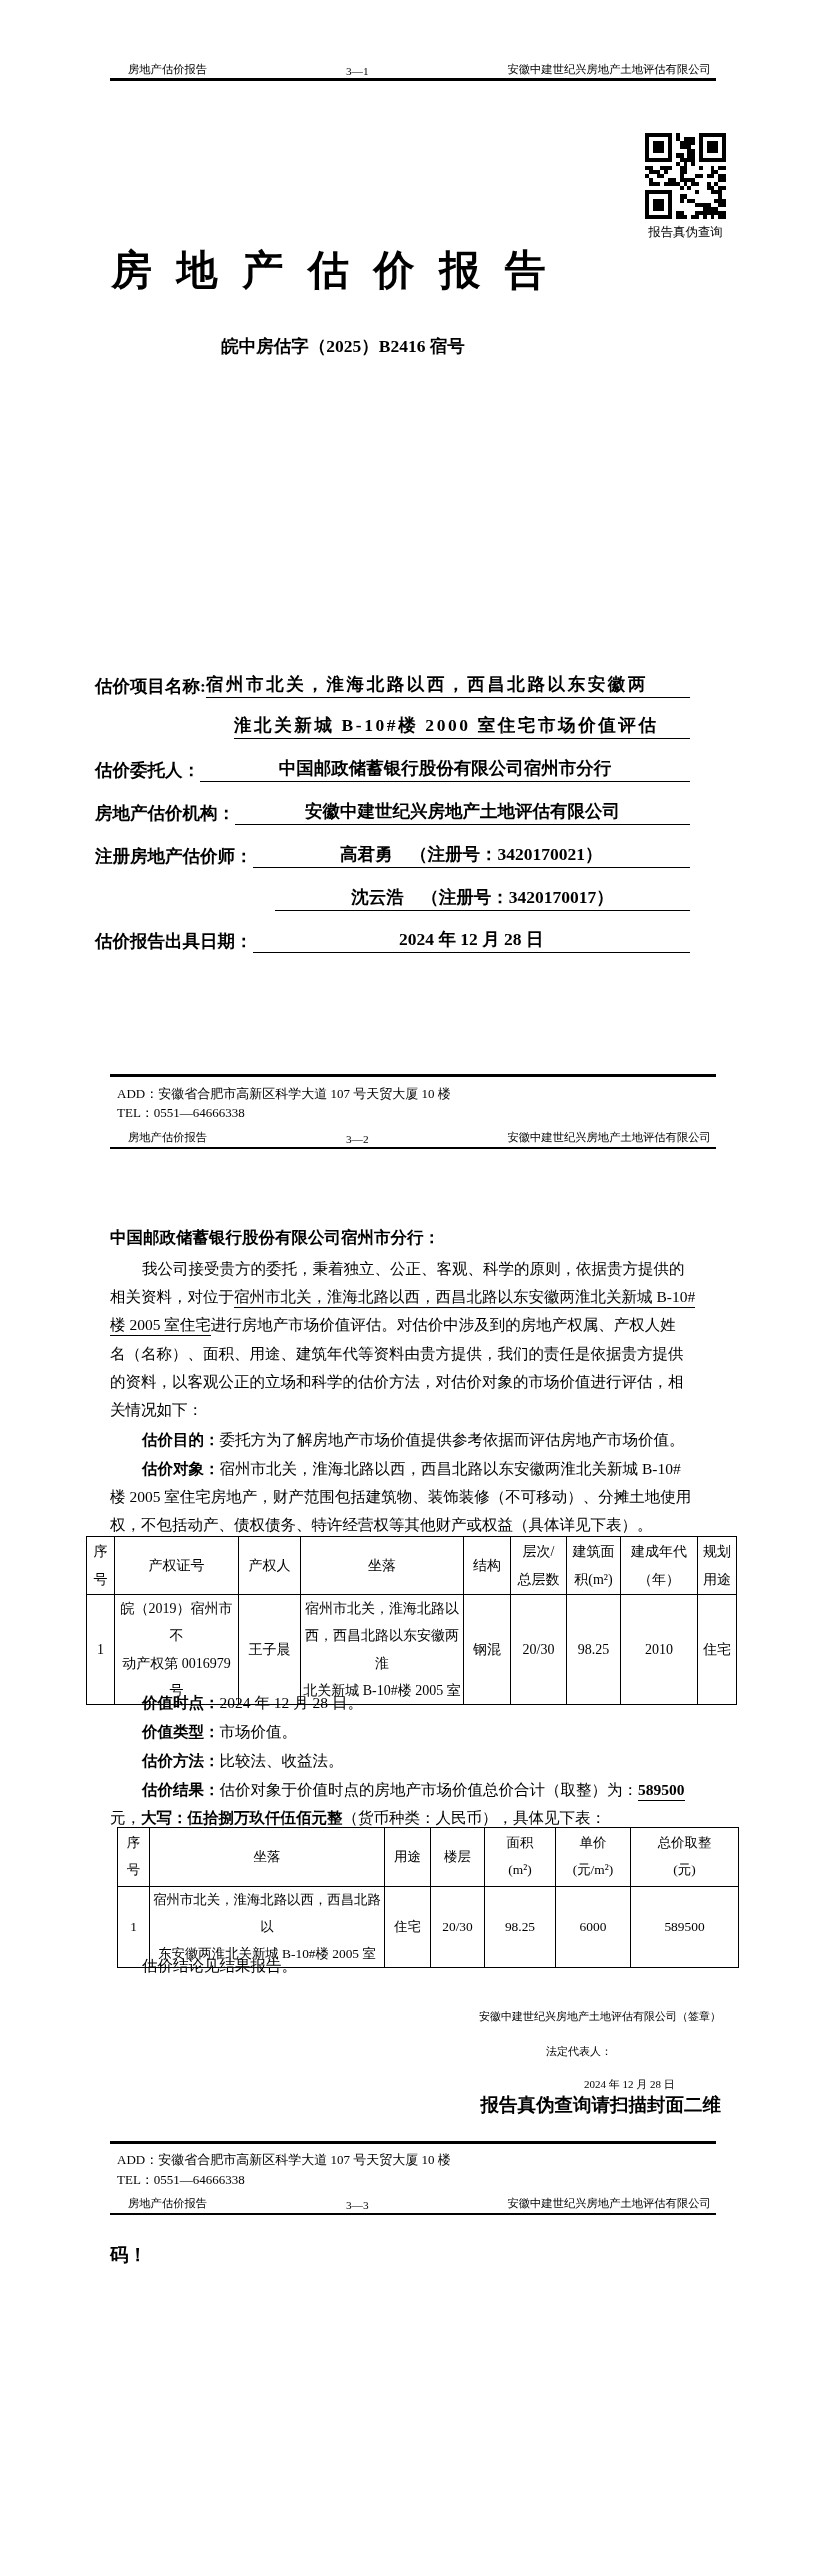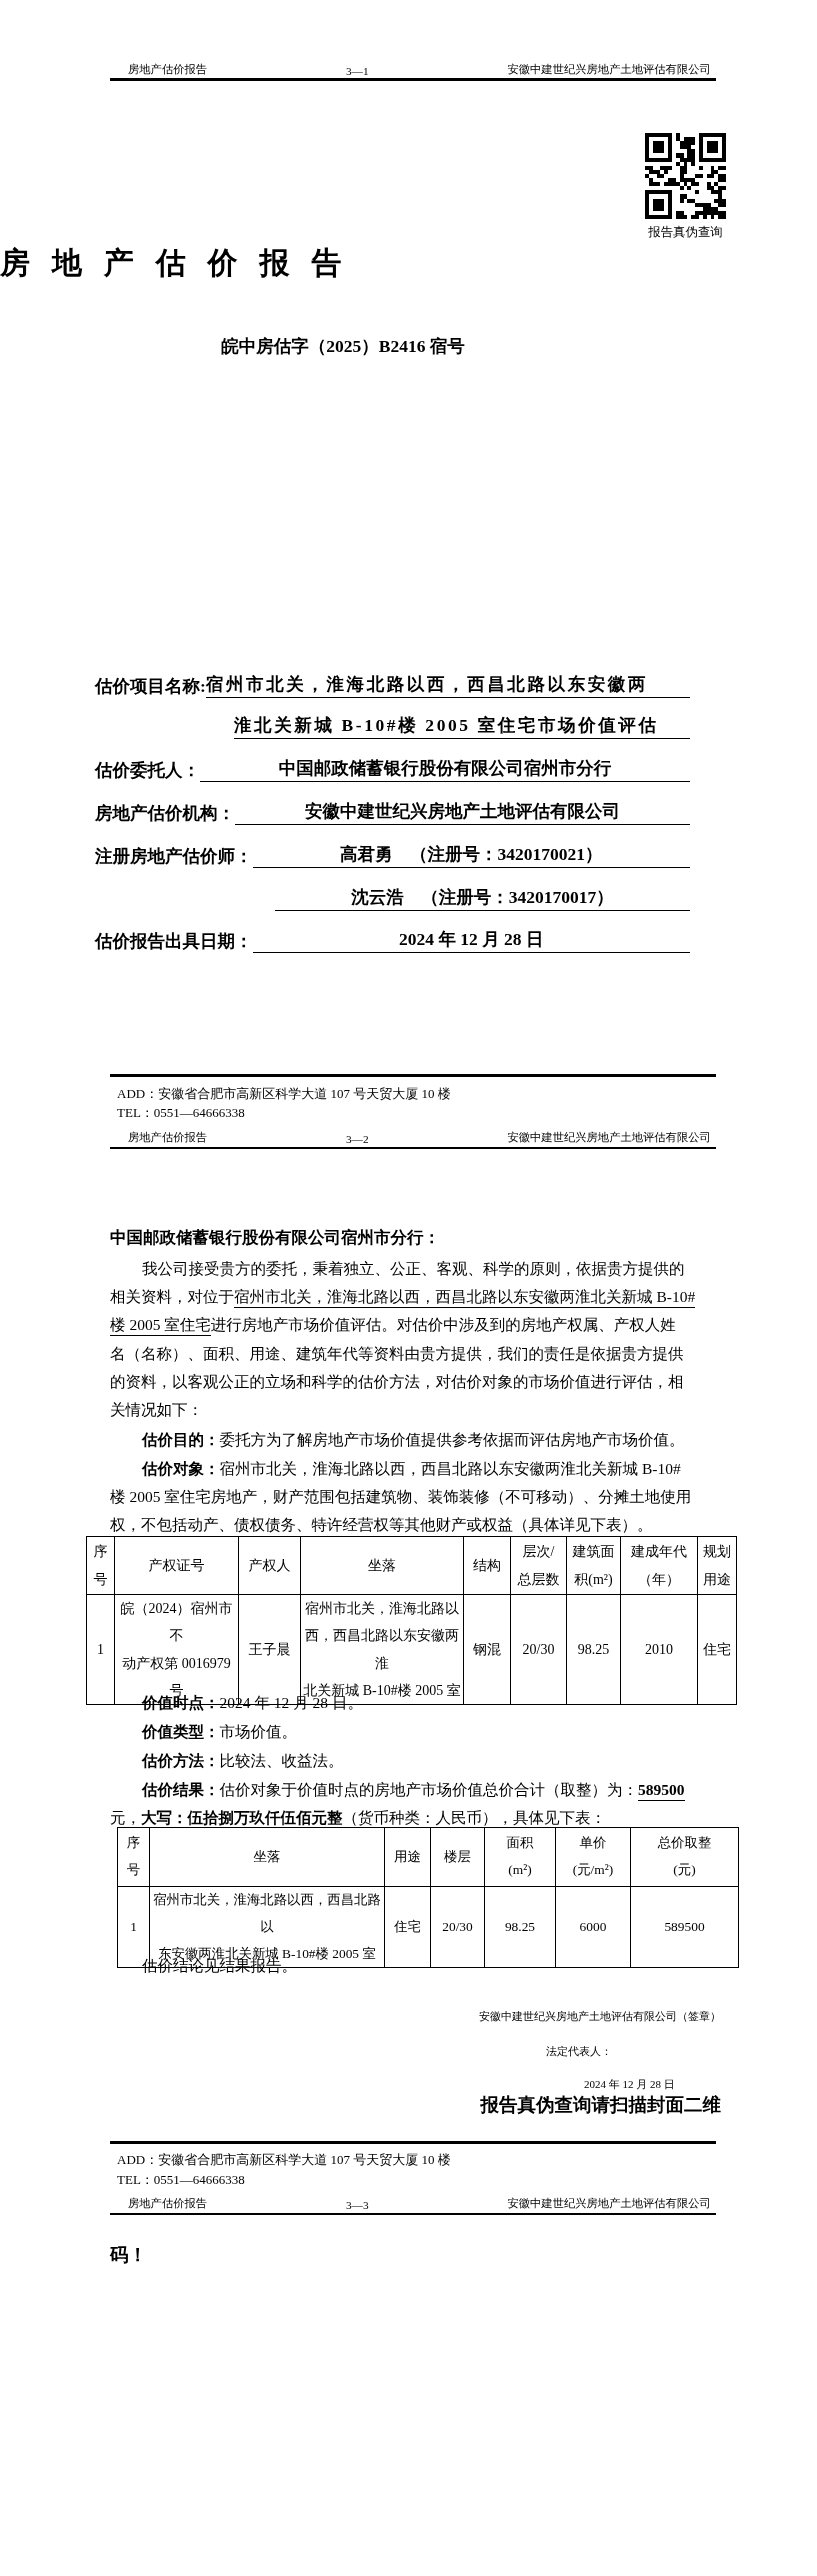--- a/index.html
+++ b/index.html
@@ -23,21 +23,21 @@
   }
   .run-head .lft{padding-left:18px;}
   .run-head .rgt{padding-right:5.2px;}
   .rule{left:110px;width:606px;background:#000;}
   
   .foot-line{left:117px;font-size:13px;white-space:nowrap;}
   
   .qr-box{left:645px;top:133px;width:81px;height:86px;}
   .qr-cap{left:637px;top:224px;width:97px;text-align:center;font-size:12.4px;white-space:nowrap;}
   
-  .cover-title{left:0;top:243px;width:664px;font-size:30px;font-weight:bold;letter-spacing:7.2px;white-space:nowrap;}
+  .cover-title{left:0;top:243px;width:664px;text-align:center;font-size:41px;font-weight:bold;letter-spacing:7.2px;white-space:nowrap;}
   .cover-docno{left:0;top:334px;width:686px;text-align:center;font-size:17.5px;font-weight:bold;white-space:nowrap;}
   .frm{left:95px;width:595px;display:flex;align-items:flex-end;height:26px;font-size:17.5px;font-weight:bold;white-space:nowrap;justify-content:center;}
   .frm .lab{flex:0 0 auto;}
   .frm .val{flex:1 1 auto;border-bottom:1.5px solid #000;text-align:center;padding-bottom:1px;}
   .frm .val.left{text-align:left;letter-spacing:2.6px;}
   .frm .sp2{flex:0 0 139px;}
   .frm .sp6{flex:0 0 180px;}
   
   .letter-title{left:0;top:1183px;width:818px;text-align:center;font-size:23px;font-weight:bold;letter-spacing:11.3px;white-space:nowrap;}
   .ln{left:110px;width:618px;font-size:15.5px;line-height:1.2;white-space:nowrap;}
@@ -216,21 +216,21 @@
 
   <div class="abs cover-title">房 地 产 估 价 报 告</div>
   <div class="abs cover-docno">皖中房估字（2025）B2416 宿号</div>
 
   <div class="abs frm" style="top:672px">
     <span class="lab">估价项目名称:</span>
     <span class="val left">宿州市北关，淮海北路以西，西昌北路以东安徽两</span>
   </div>
   <div class="abs frm" style="top:713px">
     <span class="sp2"></span>
-    <span class="val left">淮北关新城 B-10#楼 2005 室住宅市场价值评估</span>
+    <span class="val left">淮北关新城 B-10#楼 2000 室住宅市场价值评估</span>
   </div>
   <div class="abs frm" style="top:756px">
     <span class="lab">估价委托人：</span>
     <span class="val">中国邮政储蓄银行股份有限公司宿州市分行</span>
   </div>
   <div class="abs frm" style="top:799px">
     <span class="lab">房地产估价机构：</span>
     <span class="val">安徽中建世纪兴房地产土地评估有限公司</span>
   </div>
   <div class="abs frm" style="top:842px">
@@ -315,21 +315,21 @@
 总层数</th>
       <th>建筑面
 积(m²)</th>
       <th>建成年代
 （年）</th>
       <th>规划
 用途</th>
     </tr>
     <tr class="dt">
       <td>1</td>
-      <td>皖（2024）宿州市不
+      <td>皖（2019）宿州市不
 动产权第 0016979 号</td>
       <td>王子晨</td>
       <td>宿州市北关，淮海北路以
 西，西昌北路以东安徽两淮
 北关新城 B-10#楼 2005 室</td>
       <td>钢混</td>
       <td>20/30</td>
       <td>98.25</td>
       <td>2010</td>
       <td>住宅</td>

